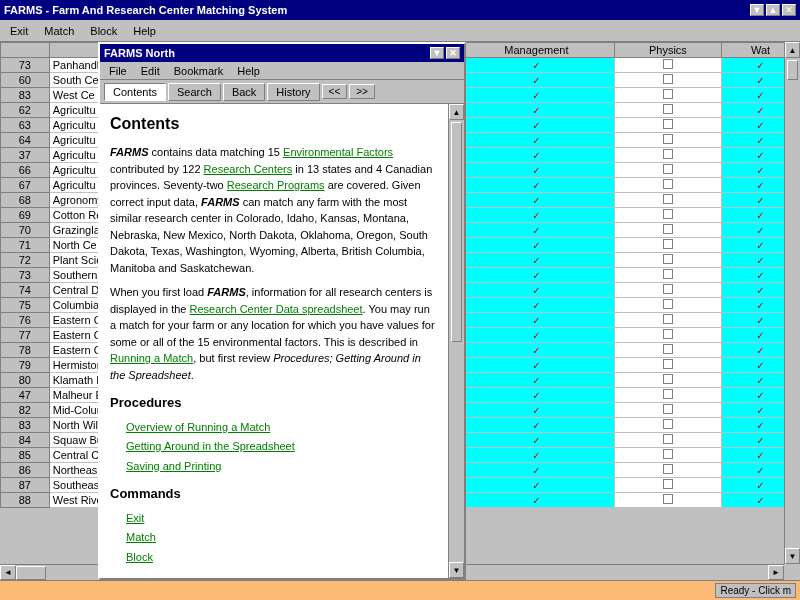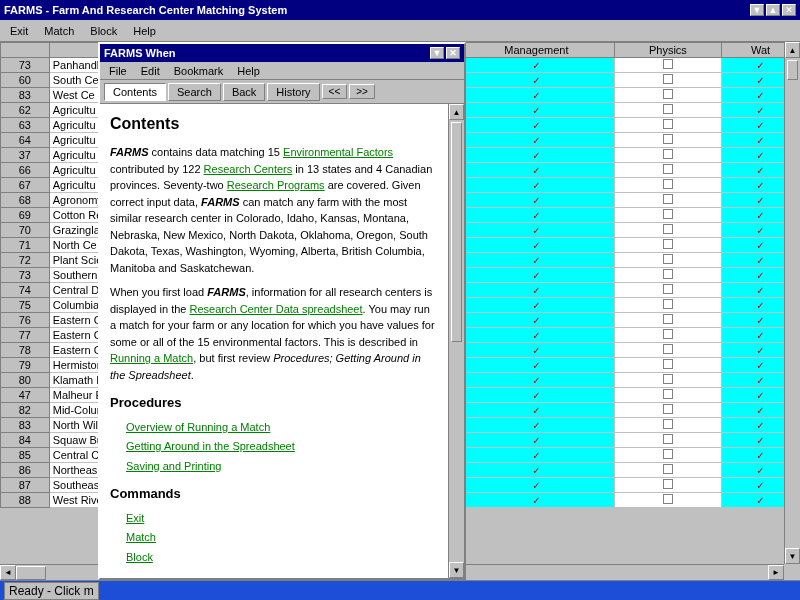--- a/index.html
+++ b/index.html
@@ -267,26 +267,27 @@
       text-align: center;
     }
 
     
     .status-bar {
       position: absolute;
       bottom: 0;
       left: 0;
       right: 0;
       height: 20px;
-      background: #1d4ed8;
+      background: #fdba74;
       border-top: 1px solid #808080;
       display: flex;
       align-items: center;
       padding: 0 4px;
-      font-size: 12px;
+      font-size: 10px;
+      justify-content: flex-end;
     }
     .status-text {
       border: 1px solid #808080;
       padding: 1px 4px;
       background: #c0c0c0;
     }
 
     .h-scrollbar {
       position: absolute;
       bottom: 20px;
@@ -672,21 +673,21 @@
       <div style="flex:1; background:#c0c0c0;">
         <div class="scroll-thumb" style="height:20px;"></div>
       </div>
       <div class="scroll-btn">▼</div>
     </div>
   </div>
 
   <div class="help-window">
 
     <div class="help-title-bar">
-      <span>FARMS When</span>
+      <span>FARMS North</span>
       <div class="help-title-controls">
         <div class="title-btn">▼</div>
         <div class="title-btn">✕</div>
       </div>
     </div>
 
     <div class="help-menu-bar">
       <span class="help-menu-item">File</span>
       <span class="help-menu-item">Edit</span>
       <span class="help-menu-item">Bookmark</span>

